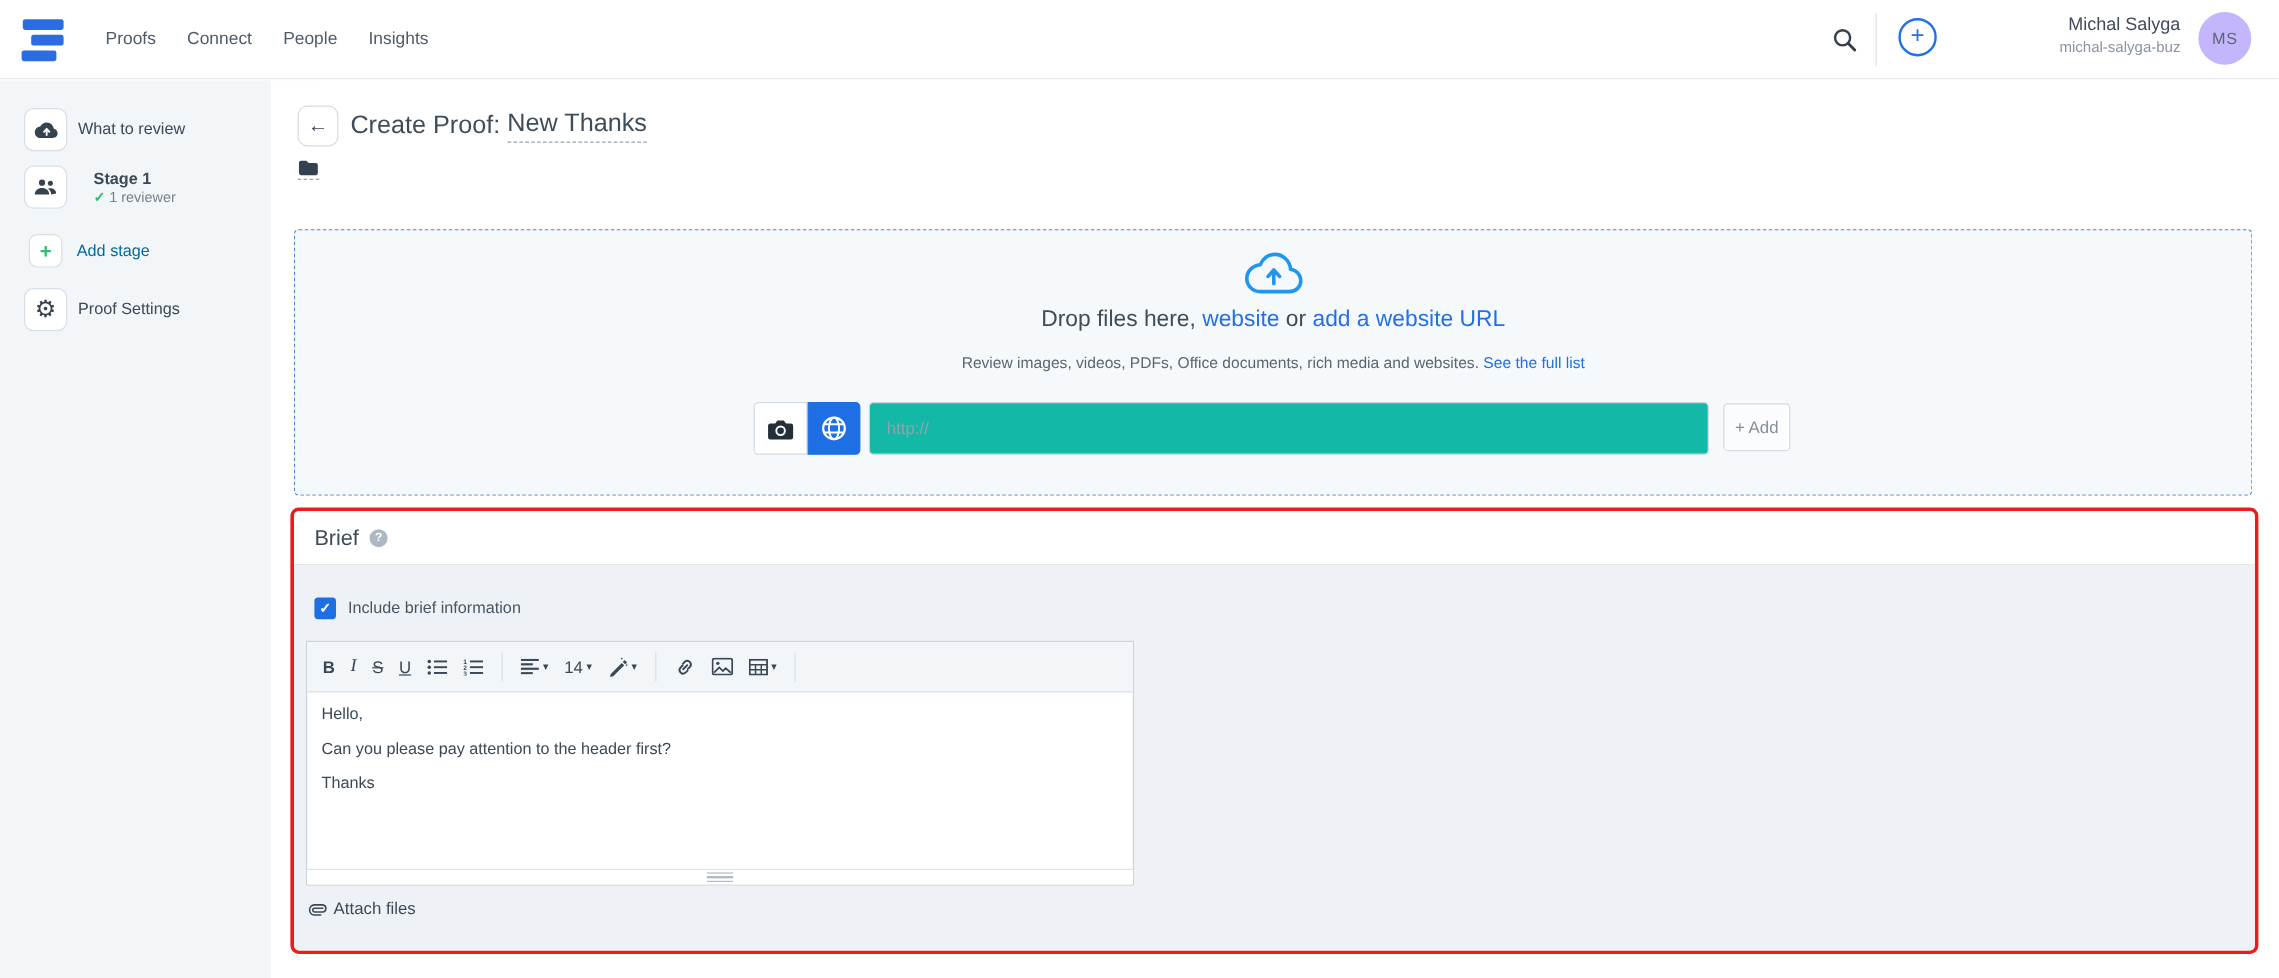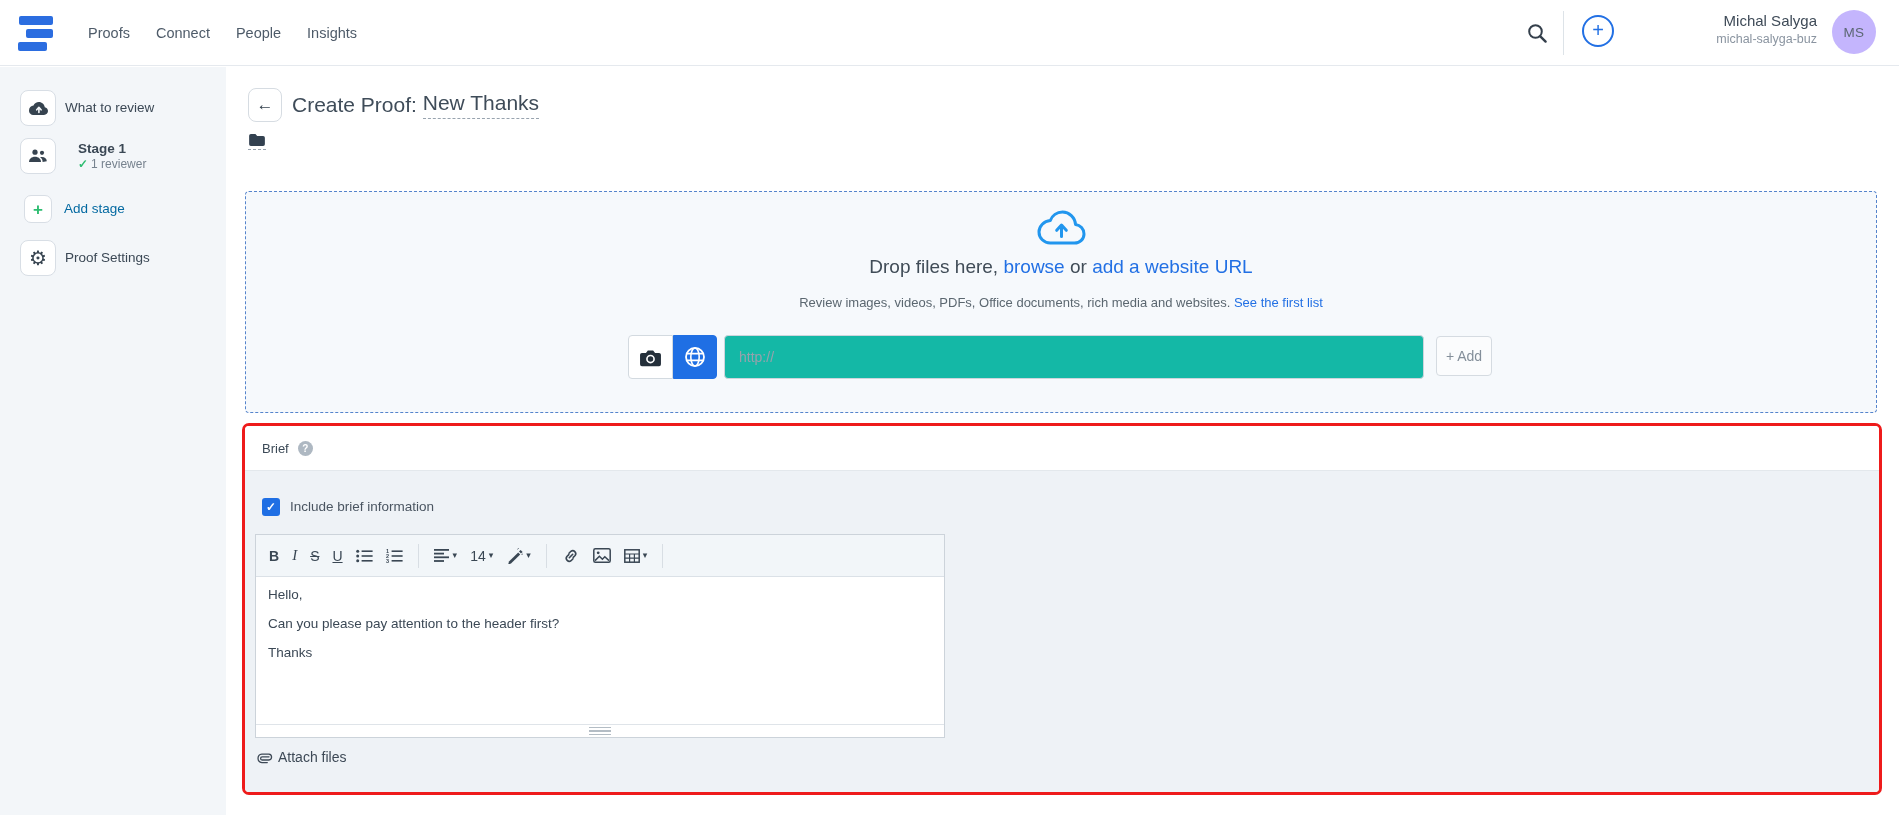--- a/index.html
+++ b/index.html
@@ -81,21 +81,21 @@
   .url-input::placeholder { color:#97a1ac; }
   .add-btn { position:absolute; left:1190px; top:144px; width:56px; height:40px; background:#fbfcfd;
              border:1px solid #d5dbe1; border-radius:4px; font-size:14px; color:#848f9a; cursor:pointer;
              font-family:"Liberation Sans", sans-serif; }
 
   
   .brief { position:absolute; left:16px; top:356px; width:1640px; height:372px;
            border:3px solid #ee1b1b; border-radius:7px; background:#fff; }
   .brief-header { position:absolute; top:0; left:0; right:0; height:44px; background:#fff;
                   border-radius:4px 4px 0 0; display:flex; align-items:center; padding-left:17px; }
-  .brief-title { font-size:13px; color:#3c4a57; }
+  .brief-title { font-size:18px; color:#3c4a57; }
   .help-ic { width:15px; height:15px; border-radius:50%; background:#aeb8c2; color:#fff; font-size:10px;
              font-weight:bold; text-align:center; line-height:15px; margin-left:9px; cursor:pointer; }
   .brief-body { position:absolute; top:44px; left:0; right:0; bottom:0; background:#eef2f6;
                 border-top:1px solid #e3e8ec; border-radius:0 0 4px 4px; }
   .cb { position:absolute; left:17px; top:27px; width:18px; height:18px; background:#1f6fe4;
         border-radius:3px; color:#fff; font-size:12px; font-weight:bold; text-align:center;
         line-height:18px; cursor:pointer; }
   .cb-label { position:absolute; left:45px; top:27px; line-height:18px; font-size:13.5px; color:#4a5561; }
 
   .editor { position:absolute; left:10px; top:63px; width:690px; height:204px; background:#fff;
@@ -211,22 +211,22 @@
       <div class="folder-dash"></div>
     </div>
 
     <div class="dropzone">
       <div class="dz-cloud">
         <svg width="52" height="38" viewBox="0 0 52 38">
           <path d="M40.5 15.4 C40 8.4 34.2 3 27.5 3 c-5.6 0-10.4 3.5-12.2 8.6 C9 12.2 4 17 4 23 c0 6.1 5 11 11.2 11 h24.3 C45 34 49 29.9 49 24.9 c0-4.8-3.7-8.9-8.5-9.5z" fill="none" stroke="#2196ee" stroke-width="3" stroke-linejoin="round"></path>
           <path d="M26.5 27.5 v-10.5 M21.7 21.3 l4.8-5.3 4.8 5.3" fill="none" stroke="#2196ee" stroke-width="3" stroke-linecap="round" stroke-linejoin="round"></path>
         </svg>
       </div>
-      <div class="dz-line1"><span>Drop files here, </span><span class="dz-link">browse</span><span> or </span><span class="dz-link">add a website URL</span></div>
-      <div class="dz-line2"><span>Review images, videos, PDFs, Office documents, rich media and websites. </span><span class="dz-link">See the first list</span></div>
+      <div class="dz-line1"><span>Drop files here, </span><span class="dz-link">website</span><span> or </span><span class="dz-link">add a website URL</span></div>
+      <div class="dz-line2"><span>Review images, videos, PDFs, Office documents, rich media and websites. </span><span class="dz-link">See the full list</span></div>
 
       <div class="cam-btn">
         <svg width="23" height="19" viewBox="0 0 24 20">
           <path d="M3 5.2 h4.2 L9.2 2.6 h5.6 l2 2.6 H21 a2 2 0 0 1 2 2 v10 a2 2 0 0 1 -2 2 H3 a2 2 0 0 1 -2-2 v-10 a2 2 0 0 1 2-2z" fill="#242f3a"></path>
           <circle cx="12" cy="11.6" r="4.6" fill="#fff"></circle>
           <circle cx="12" cy="11.6" r="2.9" fill="#242f3a"></circle>
         </svg>
       </div>
       <div class="globe-btn">
         <svg width="24" height="24" viewBox="0 0 24 24">

